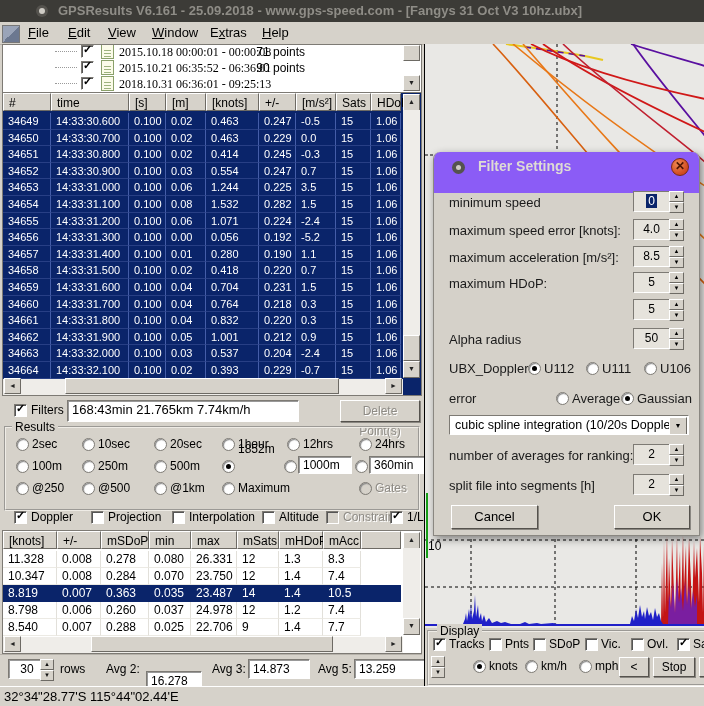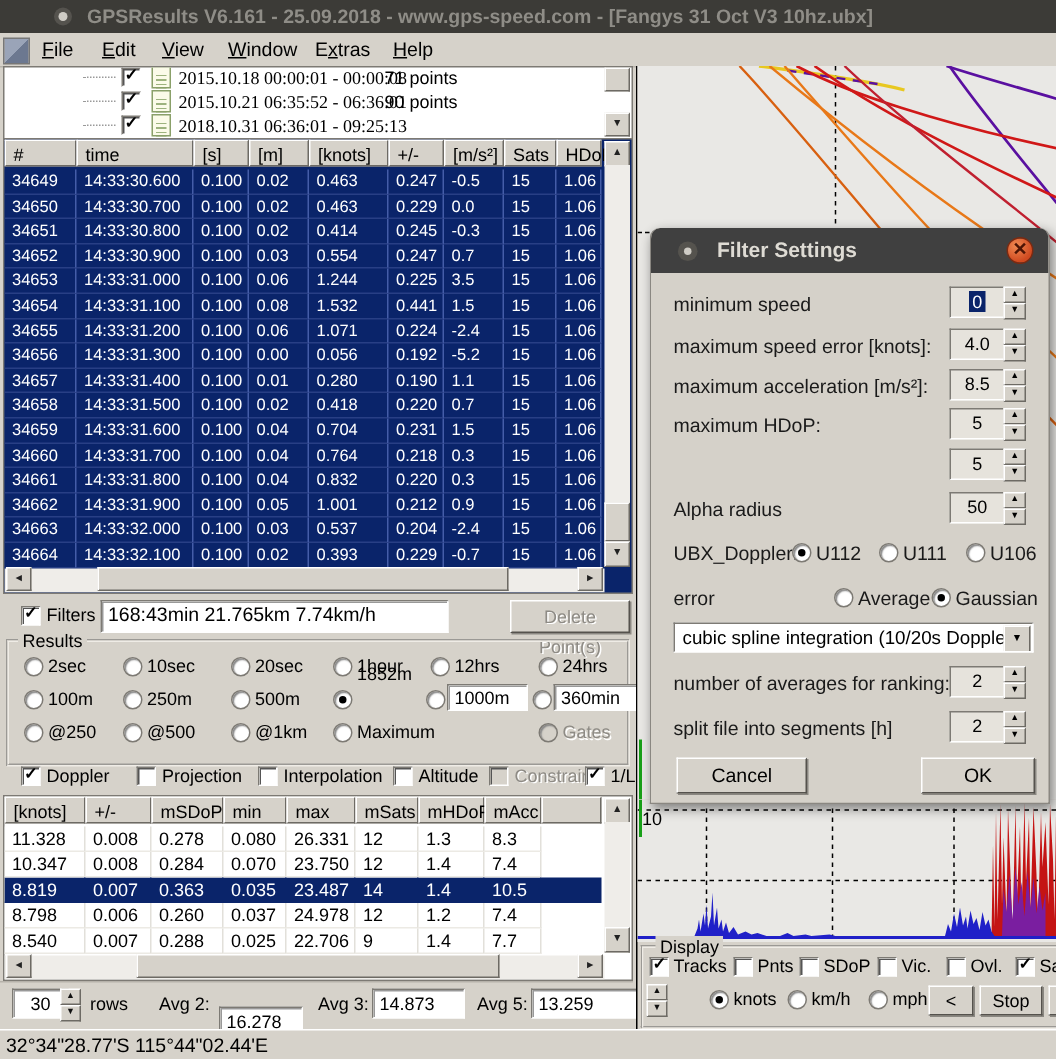--- a/index.html
+++ b/index.html
@@ -77,21 +77,21 @@
   .rightpanel{position:absolute;left:424px;top:44px;width:280px;height:642px;background:#d6d2ca;border-left:1px solid #000;}
   .chartbg{position:absolute;background:#e9e8e5;}
   .ylab{position:absolute;font-weight:normal;font-size:12px;}
   
   .dispgroup{position:absolute;left:2px;top:586px;width:284px;height:52px;border:2px groove #efece6;}
   .dispgroup .glabel{position:absolute;top:-8px;left:8px;background:#d6d2ca;padding:0 3px;}
   
   .dialog{position:absolute;left:433px;top:152px;width:265px;height:383px;z-index:20;
           background:#d5d1c9;border:1px solid #8a8781;border-top:none;border-radius:7px 7px 0 0;
           box-shadow:2px 3px 8px rgba(0,0,0,.45);overflow:hidden;}
-  .dlg-title{position:absolute;left:0;top:0;width:100%;height:30px;background:#404040;border-radius:6px 6px 0 0;}
+  .dlg-title{position:absolute;left:0;top:0;width:100%;height:41px;background:#8b5cf6;border-radius:6px 6px 0 0;}
   .dlg-title .dot{position:absolute;left:18px;top:9px;width:13px;height:13px;border-radius:50%;background:#55534e;}
   .dlg-title .dot::after{content:"";position:absolute;left:4px;top:4px;width:5px;height:5px;border-radius:50%;background:#cfccc5;}
   .dlg-title .ttl{position:absolute;left:44px;top:6px;font-size:14px;font-weight:bold;color:#dedbd4;}
   .closebtn{position:absolute;right:10px;top:6px;width:18px;height:18px;border-radius:50%;
        background:radial-gradient(circle at 35% 30%,#f08a52,#d04a20 70%);border:1px solid #7a2a12;box-sizing:border-box;
        color:#4d1404;font-size:12px;font-weight:bold;line-height:15px;text-align:center;}
   .dlabel{position:absolute;left:15px;font-size:13px;color:#1a1a1a;white-space:nowrap;}
   .dspinbox{position:absolute;left:199px;width:35px;height:19px;background:#e6e3dc;border:1px solid;border-color:#7d7a74 #fff #fff #7d7a74;
        text-align:center;font-size:12px;line-height:18px;}
   .dspin{position:absolute;left:235px;width:15px;height:21px;}
@@ -215,21 +215,21 @@
           <div class="td dt-c6">3.5</div>
           <div class="td dt-c7">15</div>
           <div class="td dt-c8">1.06</div>
         </div>
         <div class="tr">
           <div class="td dt-c0">34654</div>
           <div class="td dt-c1">14:33:31.100</div>
           <div class="td dt-c2">0.100</div>
           <div class="td dt-c3">0.08</div>
           <div class="td dt-c4">1.532</div>
-          <div class="td dt-c5">0.441</div>
+          <div class="td dt-c5">0.282</div>
           <div class="td dt-c6">1.5</div>
           <div class="td dt-c7">15</div>
           <div class="td dt-c8">1.06</div>
         </div>
         <div class="tr">
           <div class="td dt-c0">34655</div>
           <div class="td dt-c1">14:33:31.200</div>
           <div class="td dt-c2">0.100</div>
           <div class="td dt-c3">0.06</div>
           <div class="td dt-c4">1.071</div>

